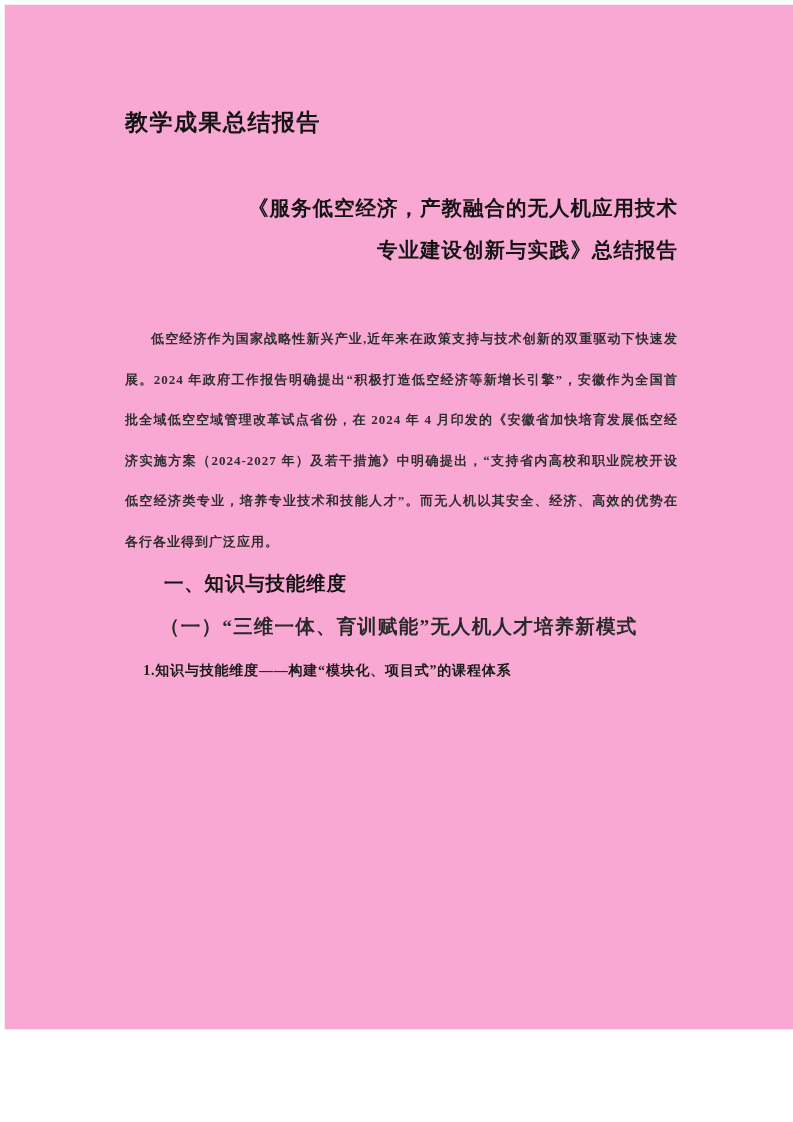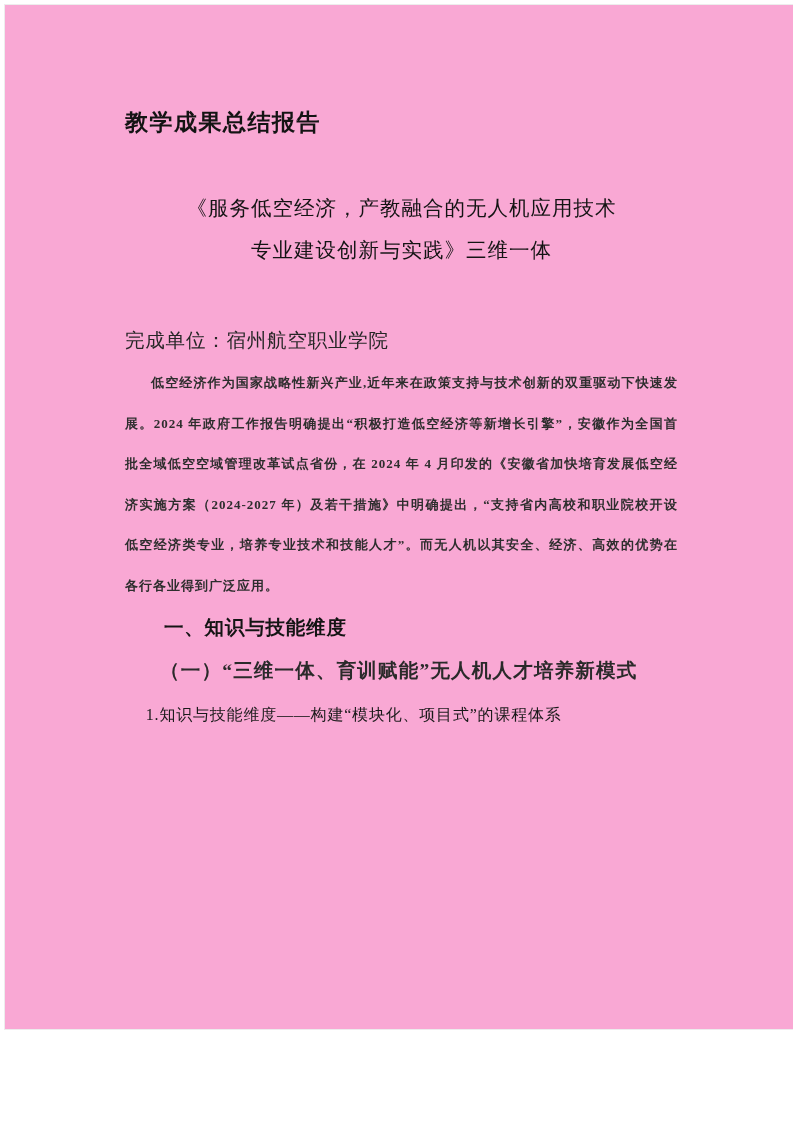--- a/index.html
+++ b/index.html
@@ -26,23 +26,23 @@
     font-size: 23px;
     font-weight: 700;
     color: #141414;
     letter-spacing: 1.5px;
     line-height: 30px;
   }
   .report-title {
     margin-top: 50px;
     font-family: "Liberation Sans", "DejaVu Sans", sans-serif;
     font-size: 20.5px;
-    font-weight: 400;
+    font-weight: 700;
     color: #141414;
-    text-align: center;
+    text-align: right;
     line-height: 42px;
     letter-spacing: 1px;
   }
   .meta {
     margin-top: 48px;
   }
   .meta-line {
     margin: 0;
     font-size: 19.5px;
     line-height: 44px;
@@ -74,22 +74,22 @@
     margin: 3px 0 0 0;
     font-size: 19.5px;
     font-weight: 700;
     line-height: 40.5px;
     letter-spacing: 1.2px;
     text-indent: 1.8em;
     color: #2a2a2a;
   }
   .point-heading {
     margin: 4px 0 0 0;
-    font-size: 16px;
-    font-weight: 400;
+    font-size: 14px;
+    font-weight: 700;
     line-height: 40.5px;
     letter-spacing: 0.8px;
     text-indent: 1.3em;
     color: #1a1a1a;
   }
   .page-footer {
     position: absolute;
     top: 1034px;
     left: 0;
     right: 0;
@@ -103,25 +103,24 @@
 </style>
 </head>
 <body>
 
 <div class="page">
 
   <h1 class="doc-title">教学成果总结报告</h1>
 
   <div class="report-title">
     <div class="rt-line">《服务低空经济，产教融合的无人机应用技术</div>
-    <div class="rt-line">专业建设创新与实践》三维一体</div>
+    <div class="rt-line">专业建设创新与实践》总结报告</div>
   </div>
 
   <div class="meta">
-    <p class="meta-line">完成单位：宿州航空职业学院</p>
   </div>
 
   <p class="body-para">低空经济作为国家战略性新兴产业,近年来在政策支持与技术创新的双重驱动下快速发展。2024 年政府工作报告明确提出“积极打造低空经济等新增长引擎”，安徽作为全国首批全域低空空域管理改革试点省份，在 2024 年 4 月印发的《安徽省加快培育发展低空经济实施方案（2024-2027 年）及若干措施》中明确提出，“支持省内高校和职业院校开设低空经济类专业，培养专业技术和技能人才”。而无人机以其安全、经济、高效的优势在各行各业得到广泛应用。</p>
 
   <h2 class="section-heading">一、知识与技能维度</h2>
 
 
   <p class="subsection-heading">（一）“三维一体、育训赋能”无人机人才培养新模式</p>
 
   <p class="point-heading">1.知识与技能维度——构建“模块化、项目式”的课程体系</p>

